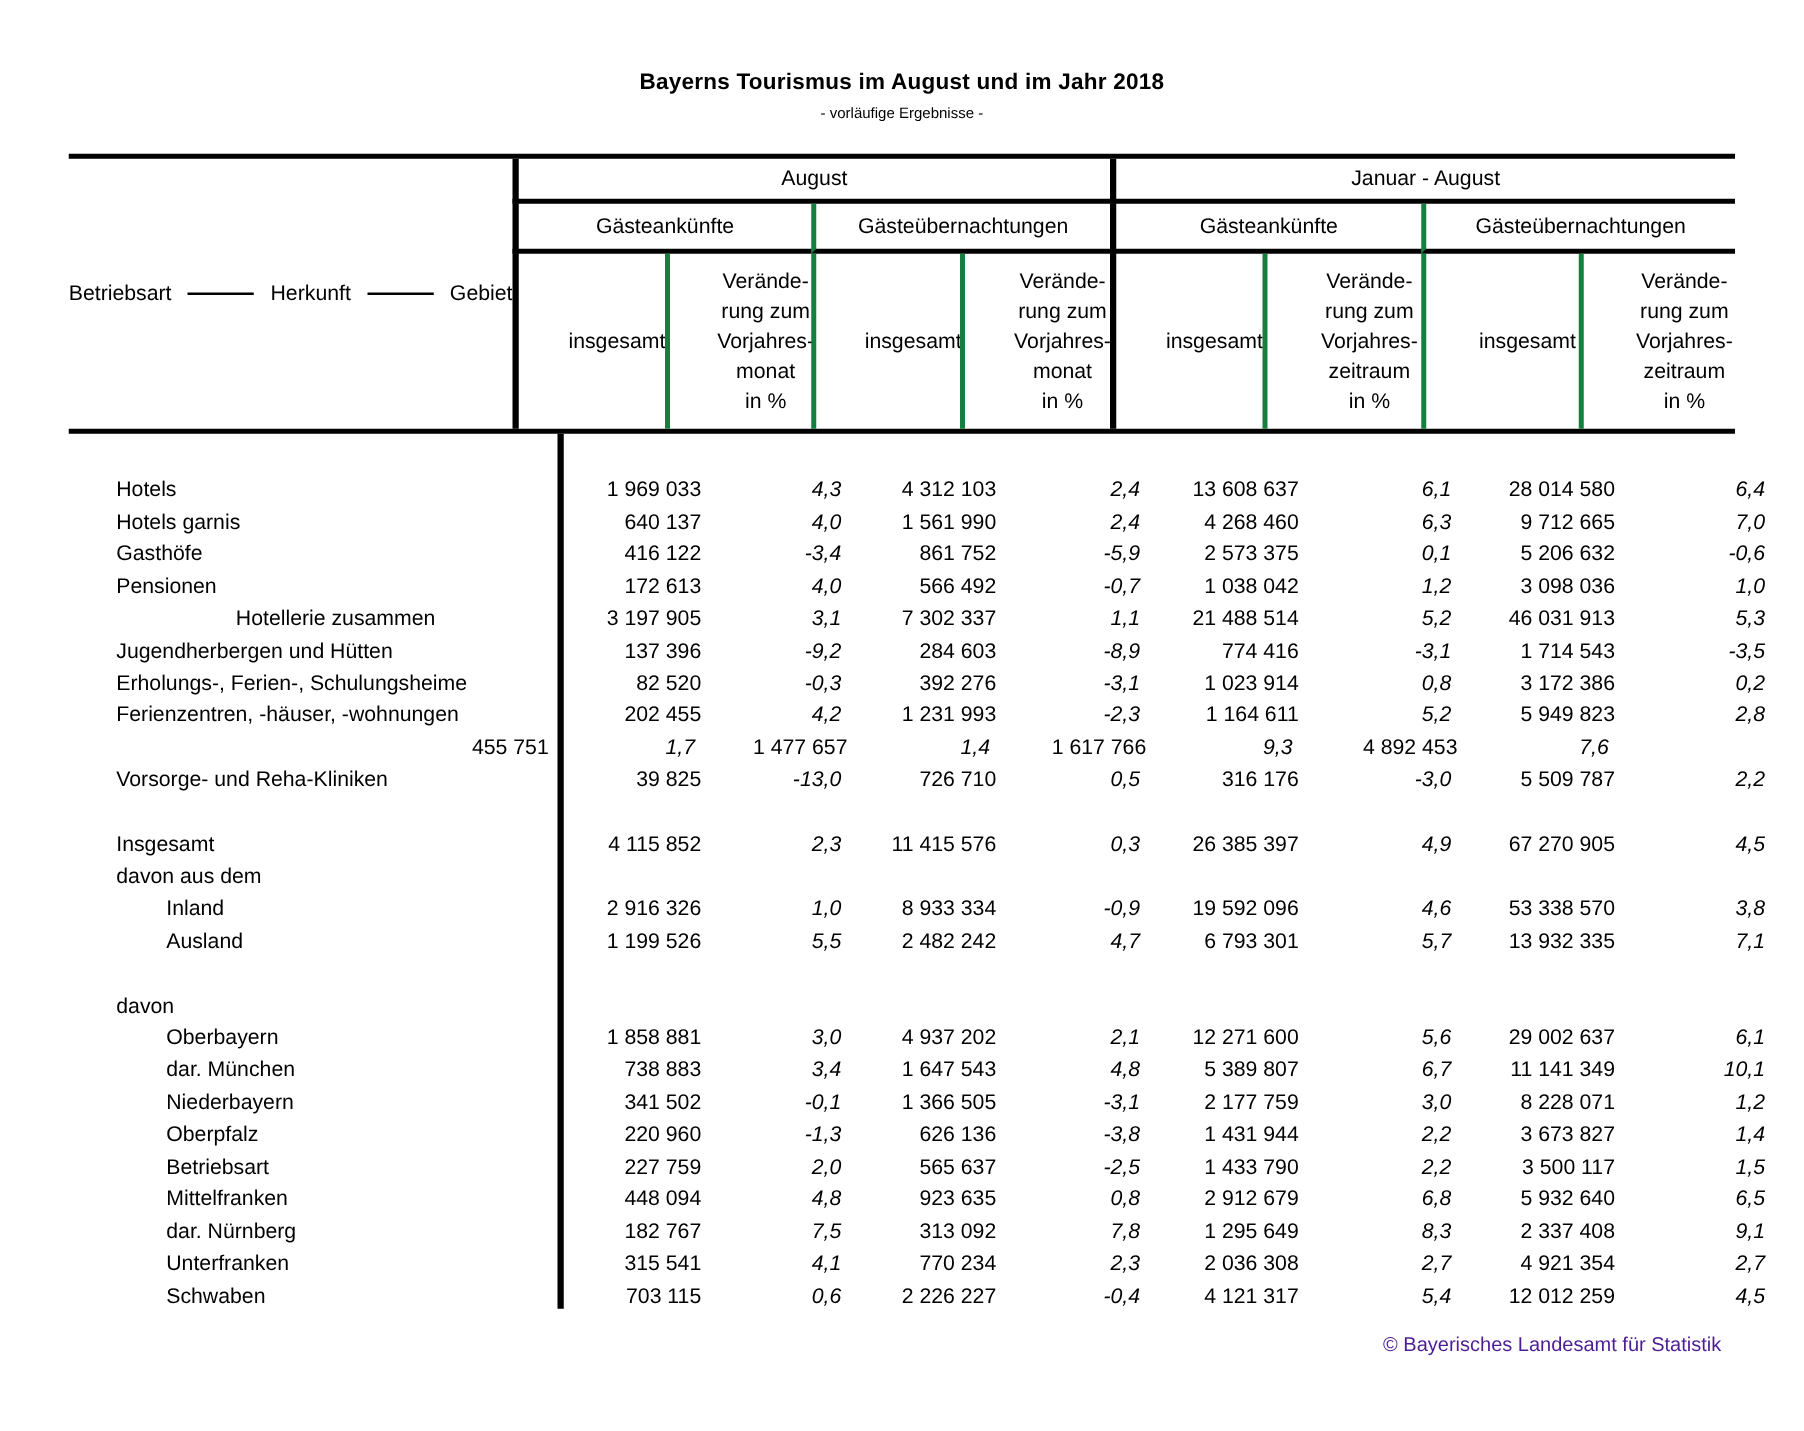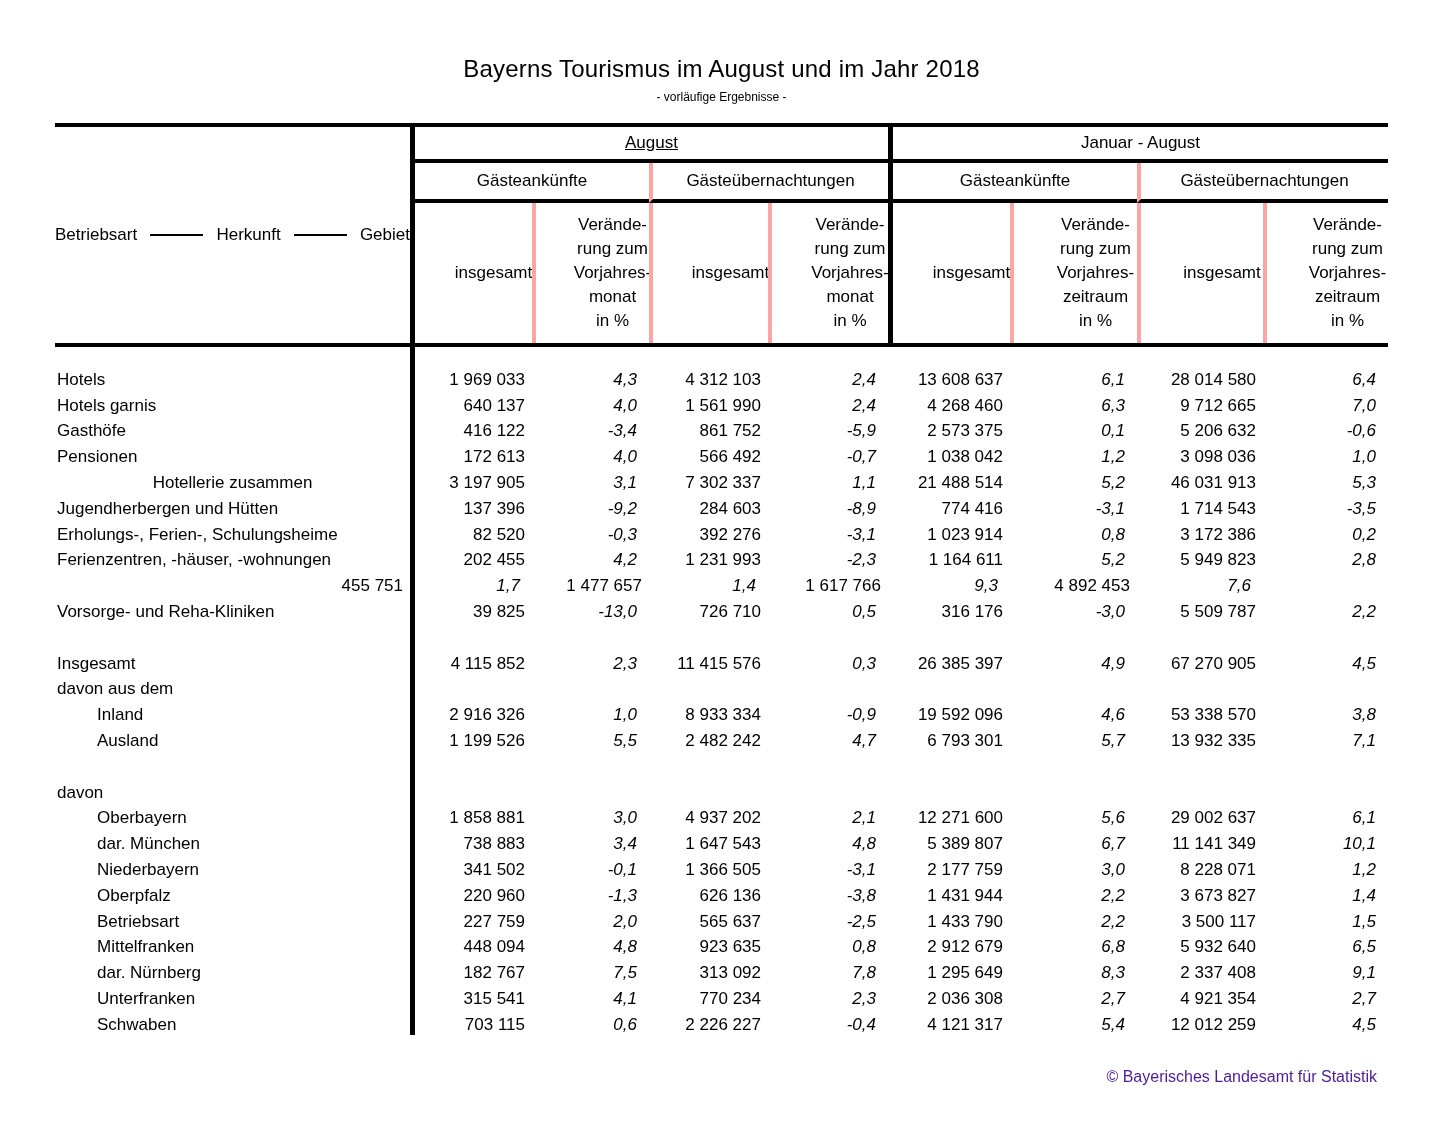--- a/index.html
+++ b/index.html
@@ -8,56 +8,56 @@
     width: 1443px; height: 1145px;
     font-family: "Liberation Sans", "DejaVu Sans", sans-serif;
     color: #000;
     position: relative;
     overflow: hidden;
   }
   .page { position: absolute; inset: 0; }
 
   
   .title-block { text-align: center; padding-top: 55px; }
-  .title { font-size: 24px; font-weight: normal; letter-spacing: 0.2px; }
+  .title { font-size: 18px; font-weight: bold; letter-spacing: 0.2px; }
   .subtitle { font-size: 12px; margin-top: 7px; }
 
   
   .twrap { position: absolute; left: 55px; top: 123px; width: 1333px; }
   .grid9 {
     display: grid;
     grid-template-columns: 355px 122px 117px 119px 120px 122px 127px 126px 125px;
   }
 
   
   .thead {
     border-top: 4px solid #000;
     border-bottom: 4px solid #000;
     grid-template-rows: 36px 40px 140px;
     font-size: 17px;
   }
   .hcell { display: flex; align-items: center; justify-content: center; text-align: center; }
-  .bl4 { border-left: 4px solid #fca5a5; }
+  .bl4 { border-left: 4px solid #15803d; }
   .bl5 { border-left: 5px solid #000; }
   .bb4 { border-bottom: 4px solid #000; }
   .h-stub { grid-column: 1; grid-row: 1 / 4; justify-content: center; gap: 13px; }
   .h-stub .rule { width: 57px; height: 2px; background: #000; }
-  .h-aug { grid-column: 2 / 6; grid-row: 1; text-decoration: underline; }
+  .h-aug { grid-column: 2 / 6; grid-row: 1; }
   .h-jan { grid-column: 6 / 10; grid-row: 1; }
   .h-ga1 { grid-column: 2 / 4; grid-row: 2; }
   .h-gu1 { grid-column: 4 / 6; grid-row: 2; }
   .h-ga2 { grid-column: 6 / 8; grid-row: 2; }
   .h-gu2 { grid-column: 8 / 10; grid-row: 2; }
   .r3 { grid-row: 3; padding-left: 40px; }
   .c2 { grid-column: 2; } .c3 { grid-column: 3; } .c4 { grid-column: 4; } .c5 { grid-column: 5; }
   .c6 { grid-column: 6; } .c7 { grid-column: 7; } .c8 { grid-column: 8; } .c9 { grid-column: 9; }
   .h-change { white-space: pre-line; line-height: 24px; }
 
   
-  .tbody { position: relative; padding-top: 20px; }
+  .tbody { position: relative; padding-top: 32px; margin-left: 36px; }
   .tbody::before {
     content: ""; position: absolute; left: 355px; top: 0; bottom: 3px;
     width: 5px; background: #000;
   }
   .brow { height: 25.8px; align-items: center; font-size: 17px; }
   .cell.label { padding-left: 2px; white-space: nowrap; }
   .cell.ind1 { padding-left: 42px; }
   .cell.center { text-align: center; padding-left: 0; }
   .cell.num { text-align: right; white-space: nowrap; }
   .cell.int { padding-right: 7px; }

